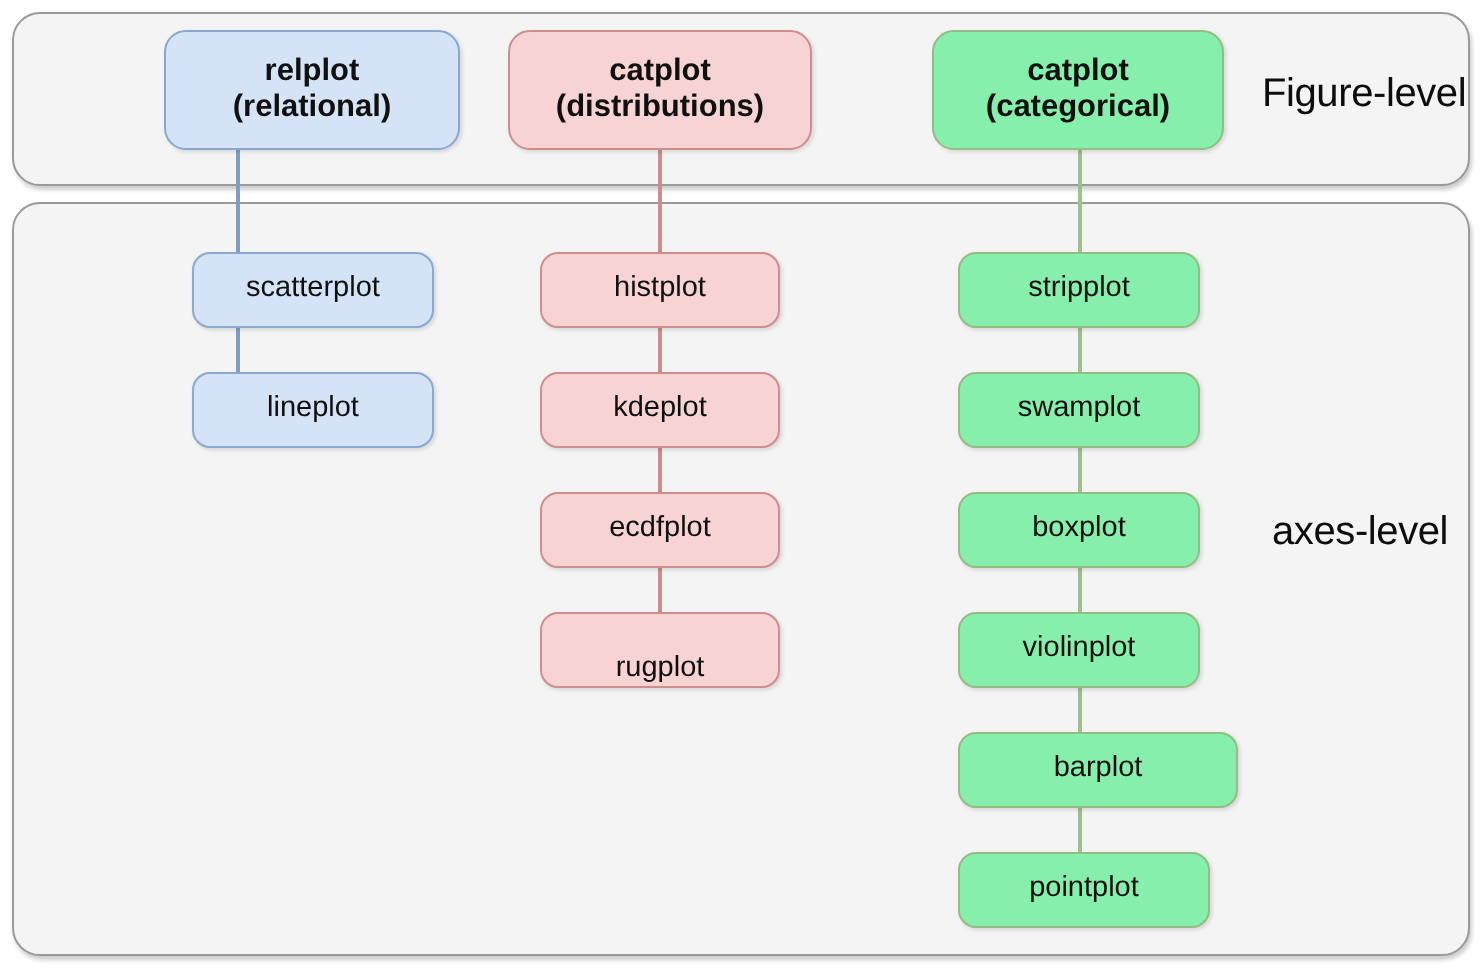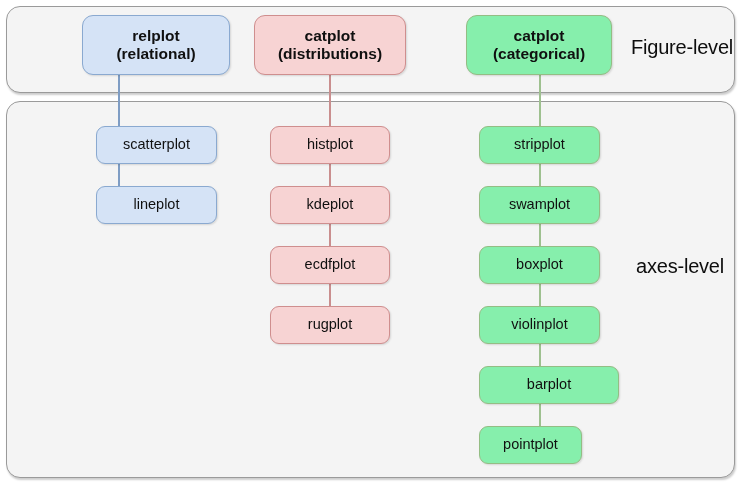--- a/index.html
+++ b/index.html
@@ -136,38 +136,38 @@
 
   <div class="node axes-node red" style="left:270px; top:126px; width:120px;">
     <span class="node-text">histplot</span>
   </div>
   <div class="node axes-node red" style="left:270px; top:186px; width:120px;">
     <span class="node-text">kdeplot</span>
   </div>
   <div class="node axes-node red" style="left:270px; top:246px; width:120px;">
     <span class="node-text">ecdfplot</span>
   </div>
-  <div class="node axes-node red" style="left:270px; top:306px; width:120px;">
+  <div class="node axes-node red" style="left:270px; top:306px; width:120px;align-items:flex-end;">
     <span class="node-text">rugplot</span>
   </div>
 
   <div class="node axes-node green" style="left:479px; top:126px; width:121px;">
     <span class="node-text">stripplot</span>
   </div>
   <div class="node axes-node green" style="left:479px; top:186px; width:121px;">
     <span class="node-text">swamplot</span>
   </div>
   <div class="node axes-node green" style="left:479px; top:246px; width:121px;">
     <span class="node-text">boxplot</span>
   </div>
   <div class="node axes-node green" style="left:479px; top:306px; width:121px;">
     <span class="node-text">violinplot</span>
   </div>
   <div class="node axes-node green" style="left:479px; top:366px; width:140px;">
     <span class="node-text">barplot</span>
   </div>
-  <div class="node axes-node green" style="left:479px; top:426px; width:103px;">
+  <div class="node axes-node green" style="left:479px; top:426px; width:126px;">
     <span class="node-text">pointplot</span>
   </div>
 
   <div class="section-label" id="label-axes-level">axes-level</div>
 
 </div>
 
 </body></html>

